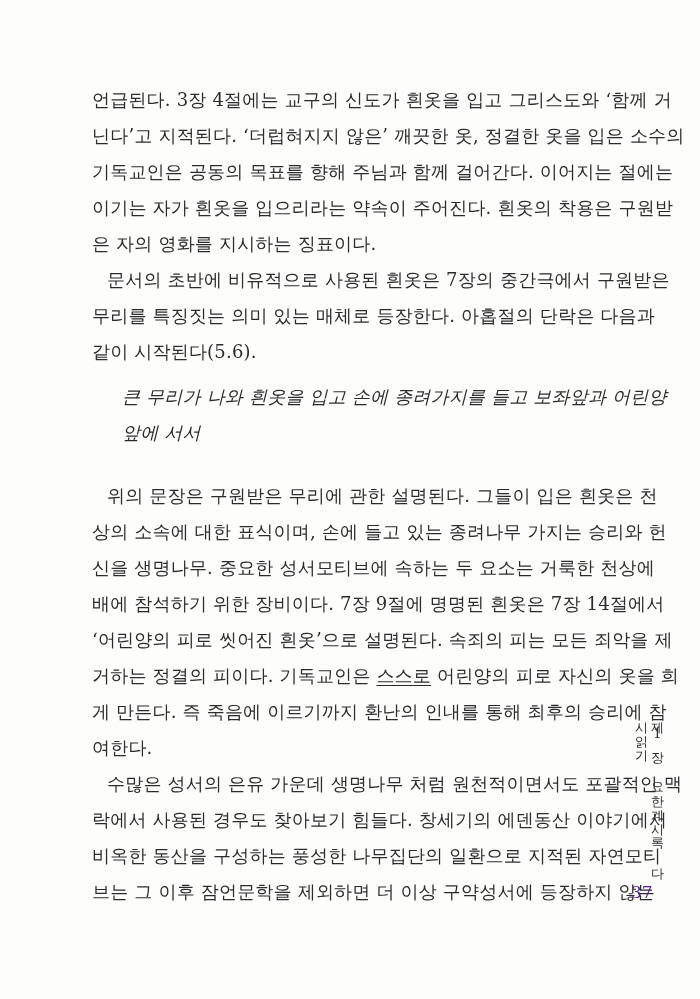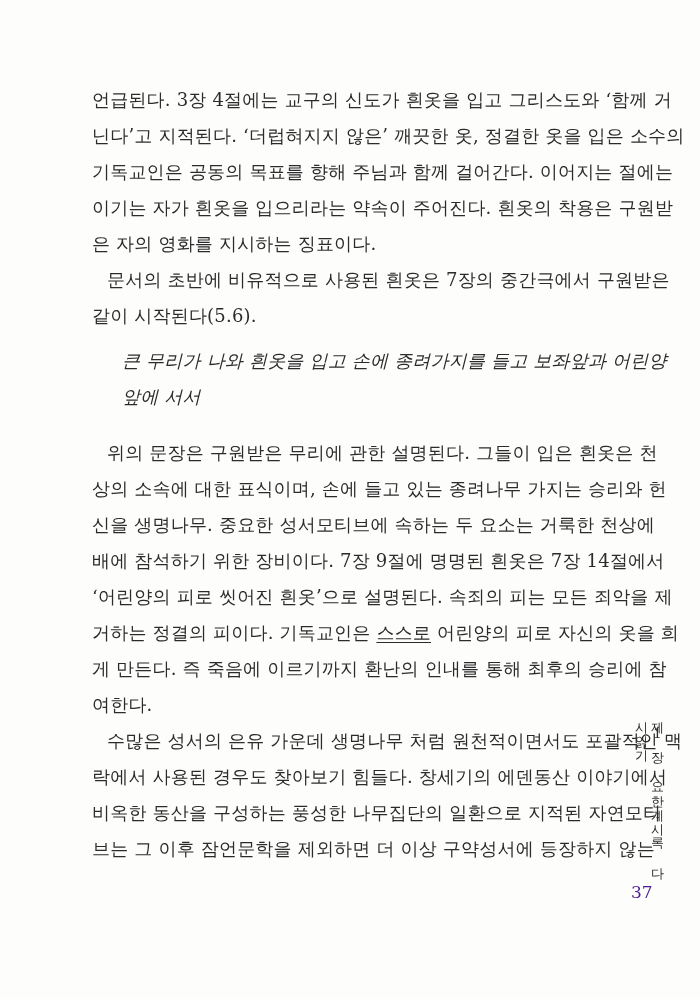--- a/index.html
+++ b/index.html
@@ -26,21 +26,21 @@
     letter-spacing: 0.2px;
   }
   .para { margin: 0; padding: 0; }
   .para.indent .line:first-child { padding-left: 15px; }
   .line {
     white-space: nowrap;
     height: 36px;
     overflow: visible;
   }
   .para.quote {
-    margin: 9px 0 20px 30px;
+    margin: 9px 0 27px 30px;
     font-style: italic;
   }
   .u {
     text-decoration: underline;
     text-underline-offset: 3px;
     margin-top: 25px;
   }
   .running-title {
     position: absolute;
     left: 633px;
@@ -69,20 +69,21 @@
   <main class="text-column" id="text-column">
       <div class="para body">
         <div class="line">언급된다. 3장 4절에는 교구의 신도가 흰옷을 입고 그리스도와 ‘함께 거</div>
         <div class="line">닌다’고 지적된다. ‘더럽혀지지 않은’ 깨끗한 옷, 정결한 옷을 입은 소수의</div>
         <div class="line">기독교인은 공동의 목표를 향해 주님과 함께 걸어간다. 이어지는 절에는</div>
         <div class="line">이기는 자가 흰옷을 입으리라는 약속이 주어진다. 흰옷의 착용은 구원받</div>
         <div class="line">은 자의 영화를 지시하는 징표이다.</div>
       </div>
       <div class="para body indent">
         <div class="line">문서의 초반에 비유적으로 사용된 흰옷은 7장의 중간극에서 구원받은</div>
+        <div class="line">무리를 특징짓는 의미 있는 매체로 등장한다. 아홉절의 단락은 다음과</div>
         <div class="line">같이 시작된다(5.6).</div>
       </div>
       <div class="para quote">
         <div class="line">큰 무리가 나와 흰옷을 입고 손에 종려가지를 들고 보좌앞과 어린양</div>
         <div class="line">앞에 서서</div>
       </div>
       <div class="para body indent">
         <div class="line">위의 문장은 구원받은 무리에 관한 설명된다. 그들이 입은 흰옷은 천</div>
         <div class="line">상의 소속에 대한 표식이며, 손에 들고 있는 종려나무 가지는 승리와 헌</div>
         <div class="line">신을 생명나무. 중요한 성서모티브에 속하는 두 요소는 거룩한 천상에</div>

